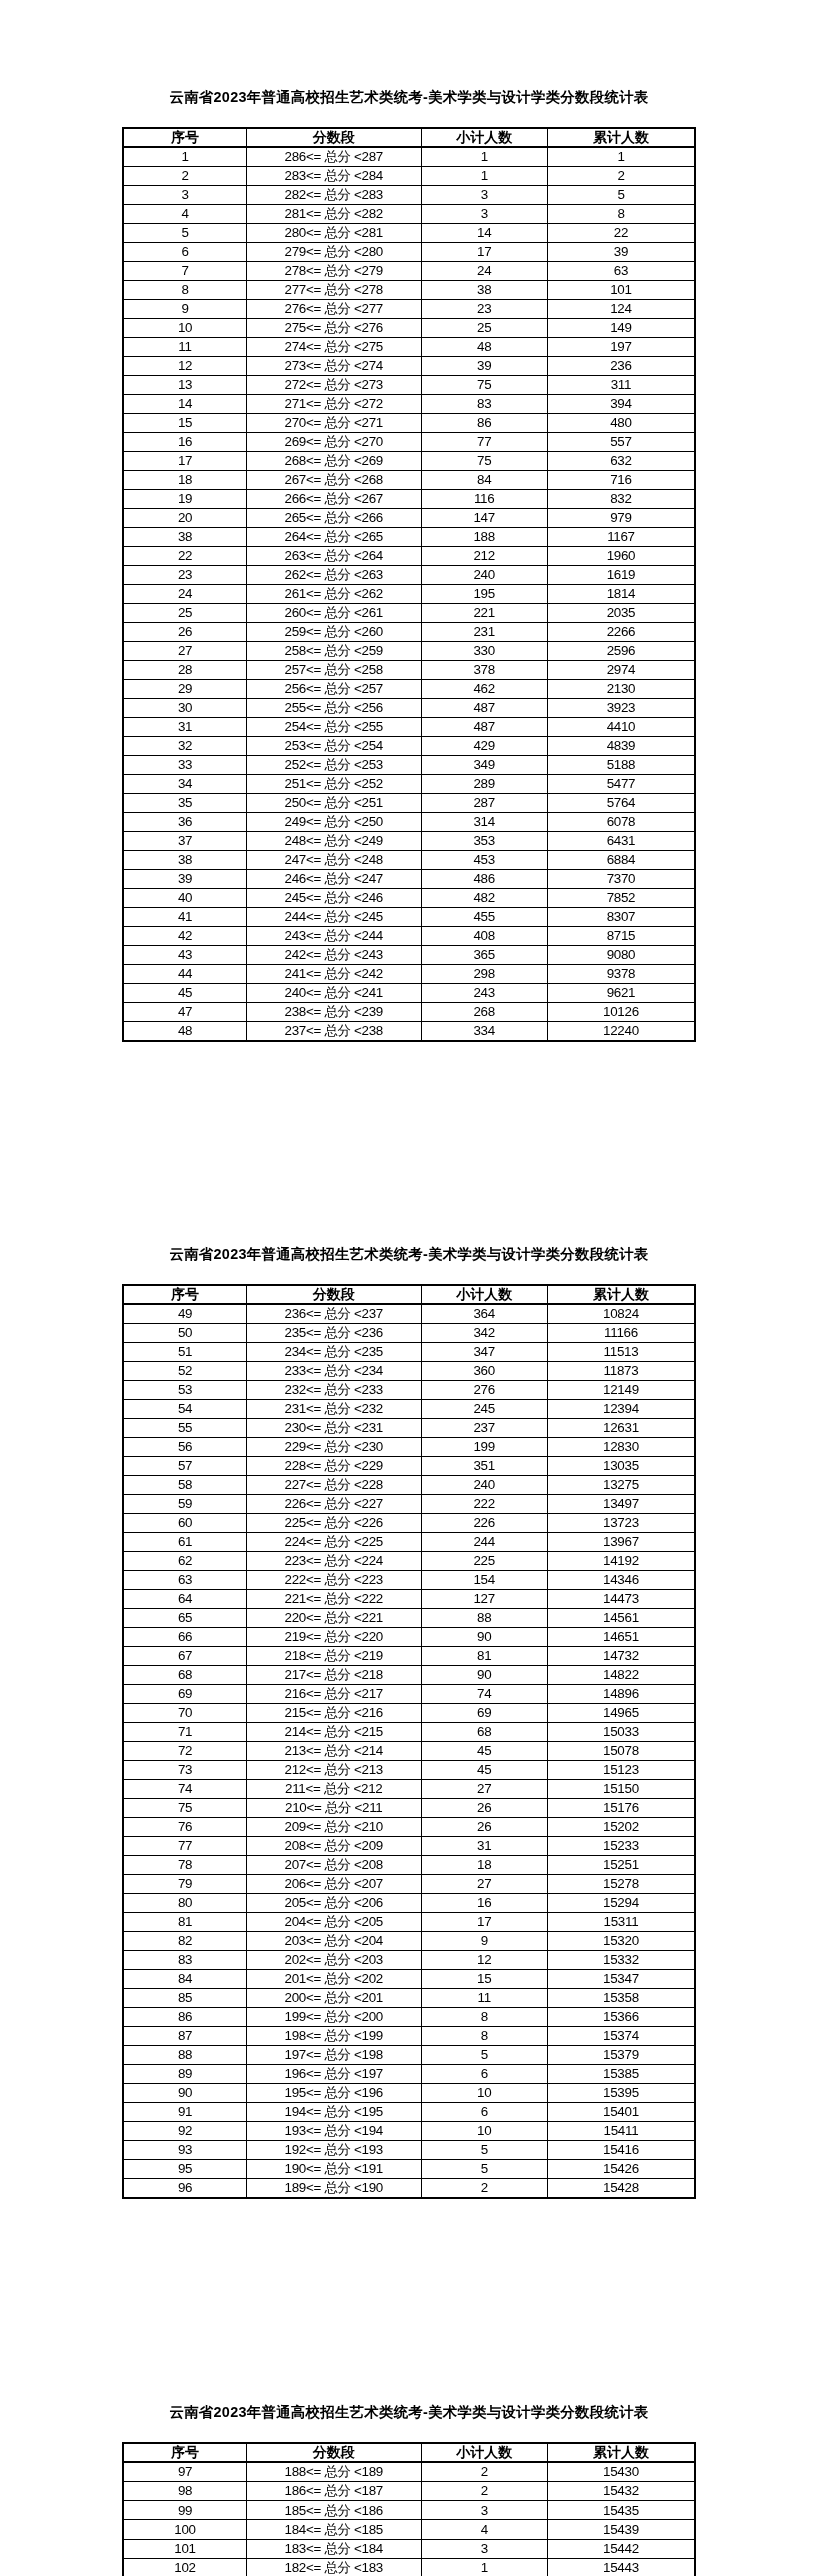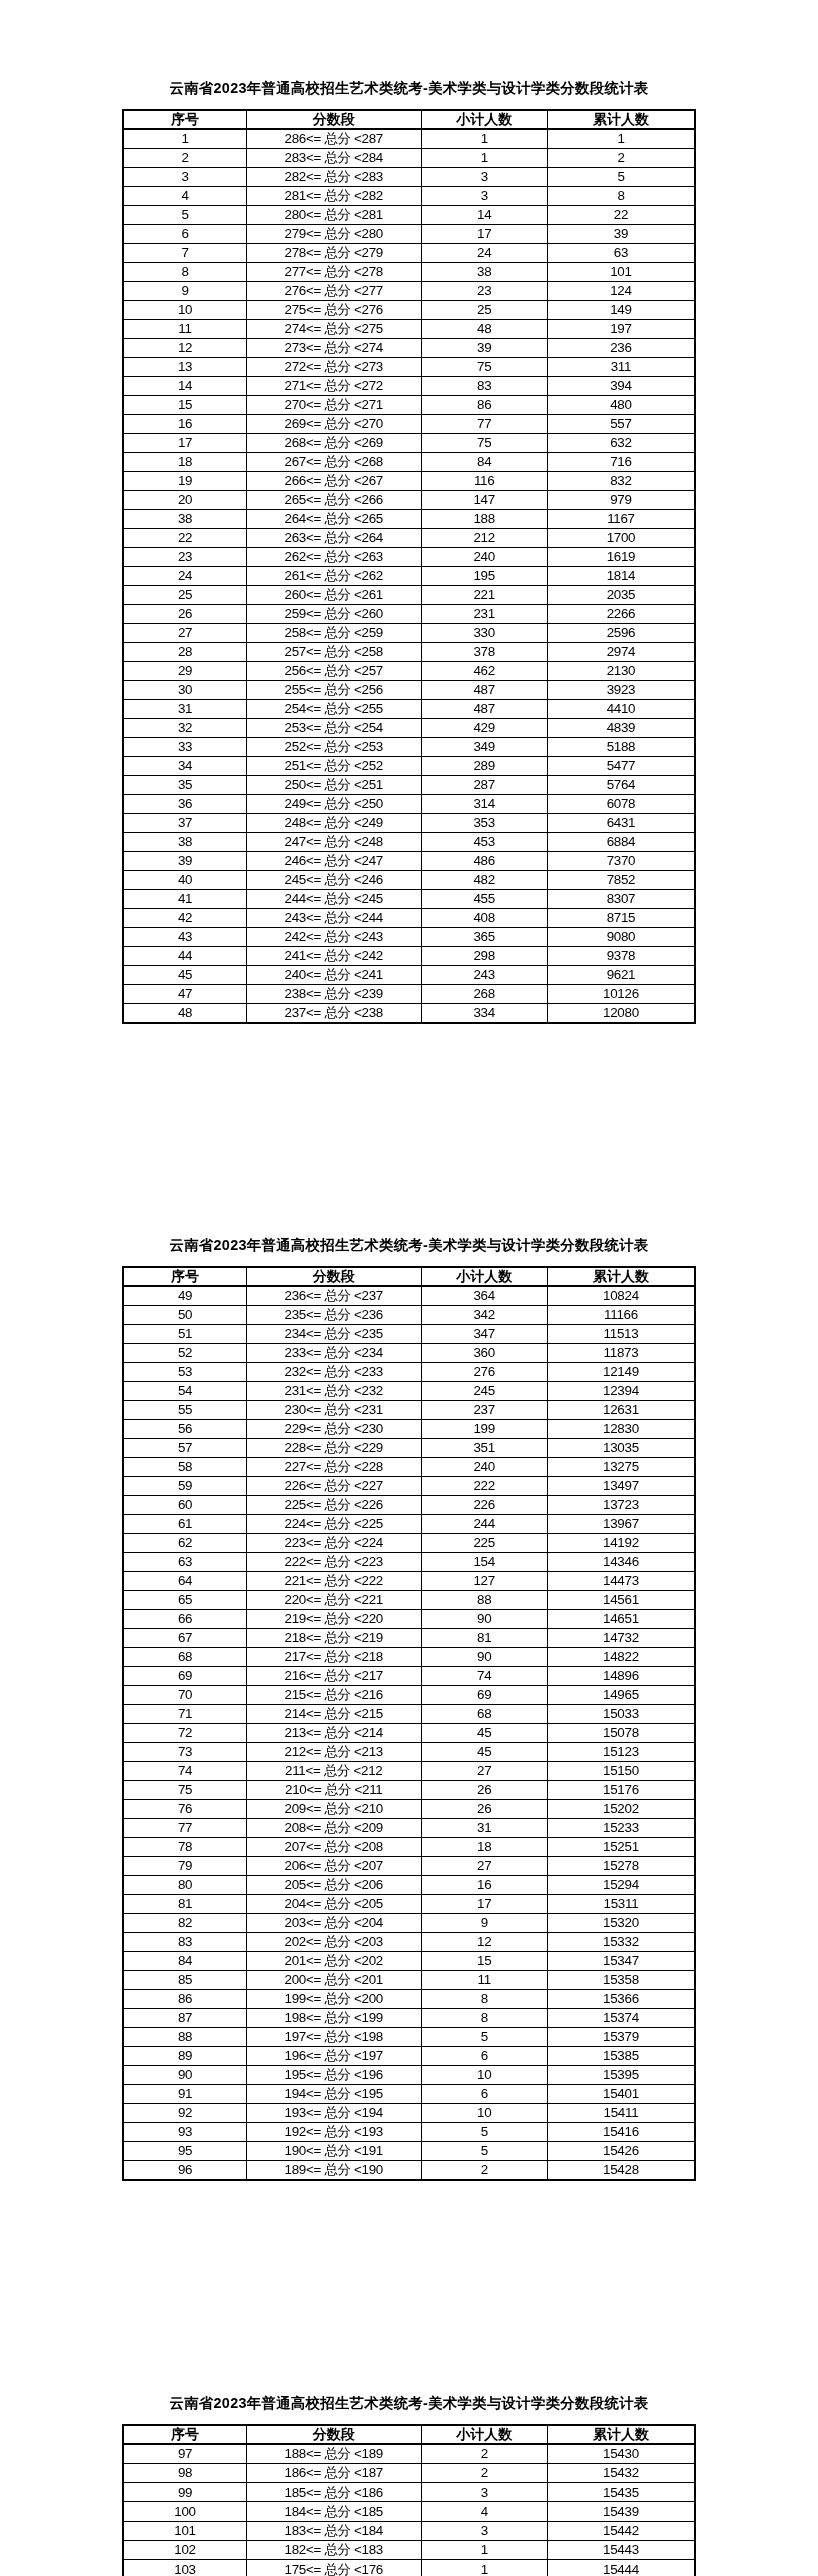--- a/index.html
+++ b/index.html
@@ -16,21 +16,21 @@
   .sec-2{top:1230px;}
   .sec-3{top:2388px;}
   .ttl{
     height:22px;
     font-size:14.4px;
     font-weight:bold;
     text-align:center;
     white-space:nowrap;
     letter-spacing:0.3px;
     line-height:16.5px;
-    margin:7px;
+    margin:16px;
   }
   table.score{
     border-collapse:collapse;
     width:100%;
     table-layout:fixed;
     border:2.1px solid #000;
   }
   table.score th{
     border:1.5px solid #000;
     border-left-width:1px;border-right-width:1px;
@@ -207,21 +207,21 @@
           <tr>
             <td>38</td>
             <td>264&lt;= 总分 &lt;265</td>
             <td>188</td>
             <td>1167</td>
           </tr>
           <tr>
             <td>22</td>
             <td>263&lt;= 总分 &lt;264</td>
             <td>212</td>
-            <td>1700</td>
+            <td>1960</td>
           </tr>
           <tr>
             <td>23</td>
             <td>262&lt;= 总分 &lt;263</td>
             <td>240</td>
             <td>1619</td>
           </tr>
           <tr>
             <td>24</td>
             <td>261&lt;= 总分 &lt;262</td>
@@ -357,21 +357,21 @@
           <tr>
             <td>47</td>
             <td>238&lt;= 总分 &lt;239</td>
             <td>268</td>
             <td>10126</td>
           </tr>
           <tr>
             <td>48</td>
             <td>237&lt;= 总分 &lt;238</td>
             <td>334</td>
-            <td>12080</td>
+            <td>12240</td>
           </tr>
         </tbody>
     </table>
   </div>
 
   <div class="sec sec-2">
     <div class="ttl">云南省2023年普通高校招生艺术类统考-美术学类与设计学类分数段统计表</div>
     <table class="score t2">
       <colgroup>
           <col class="c-no">

